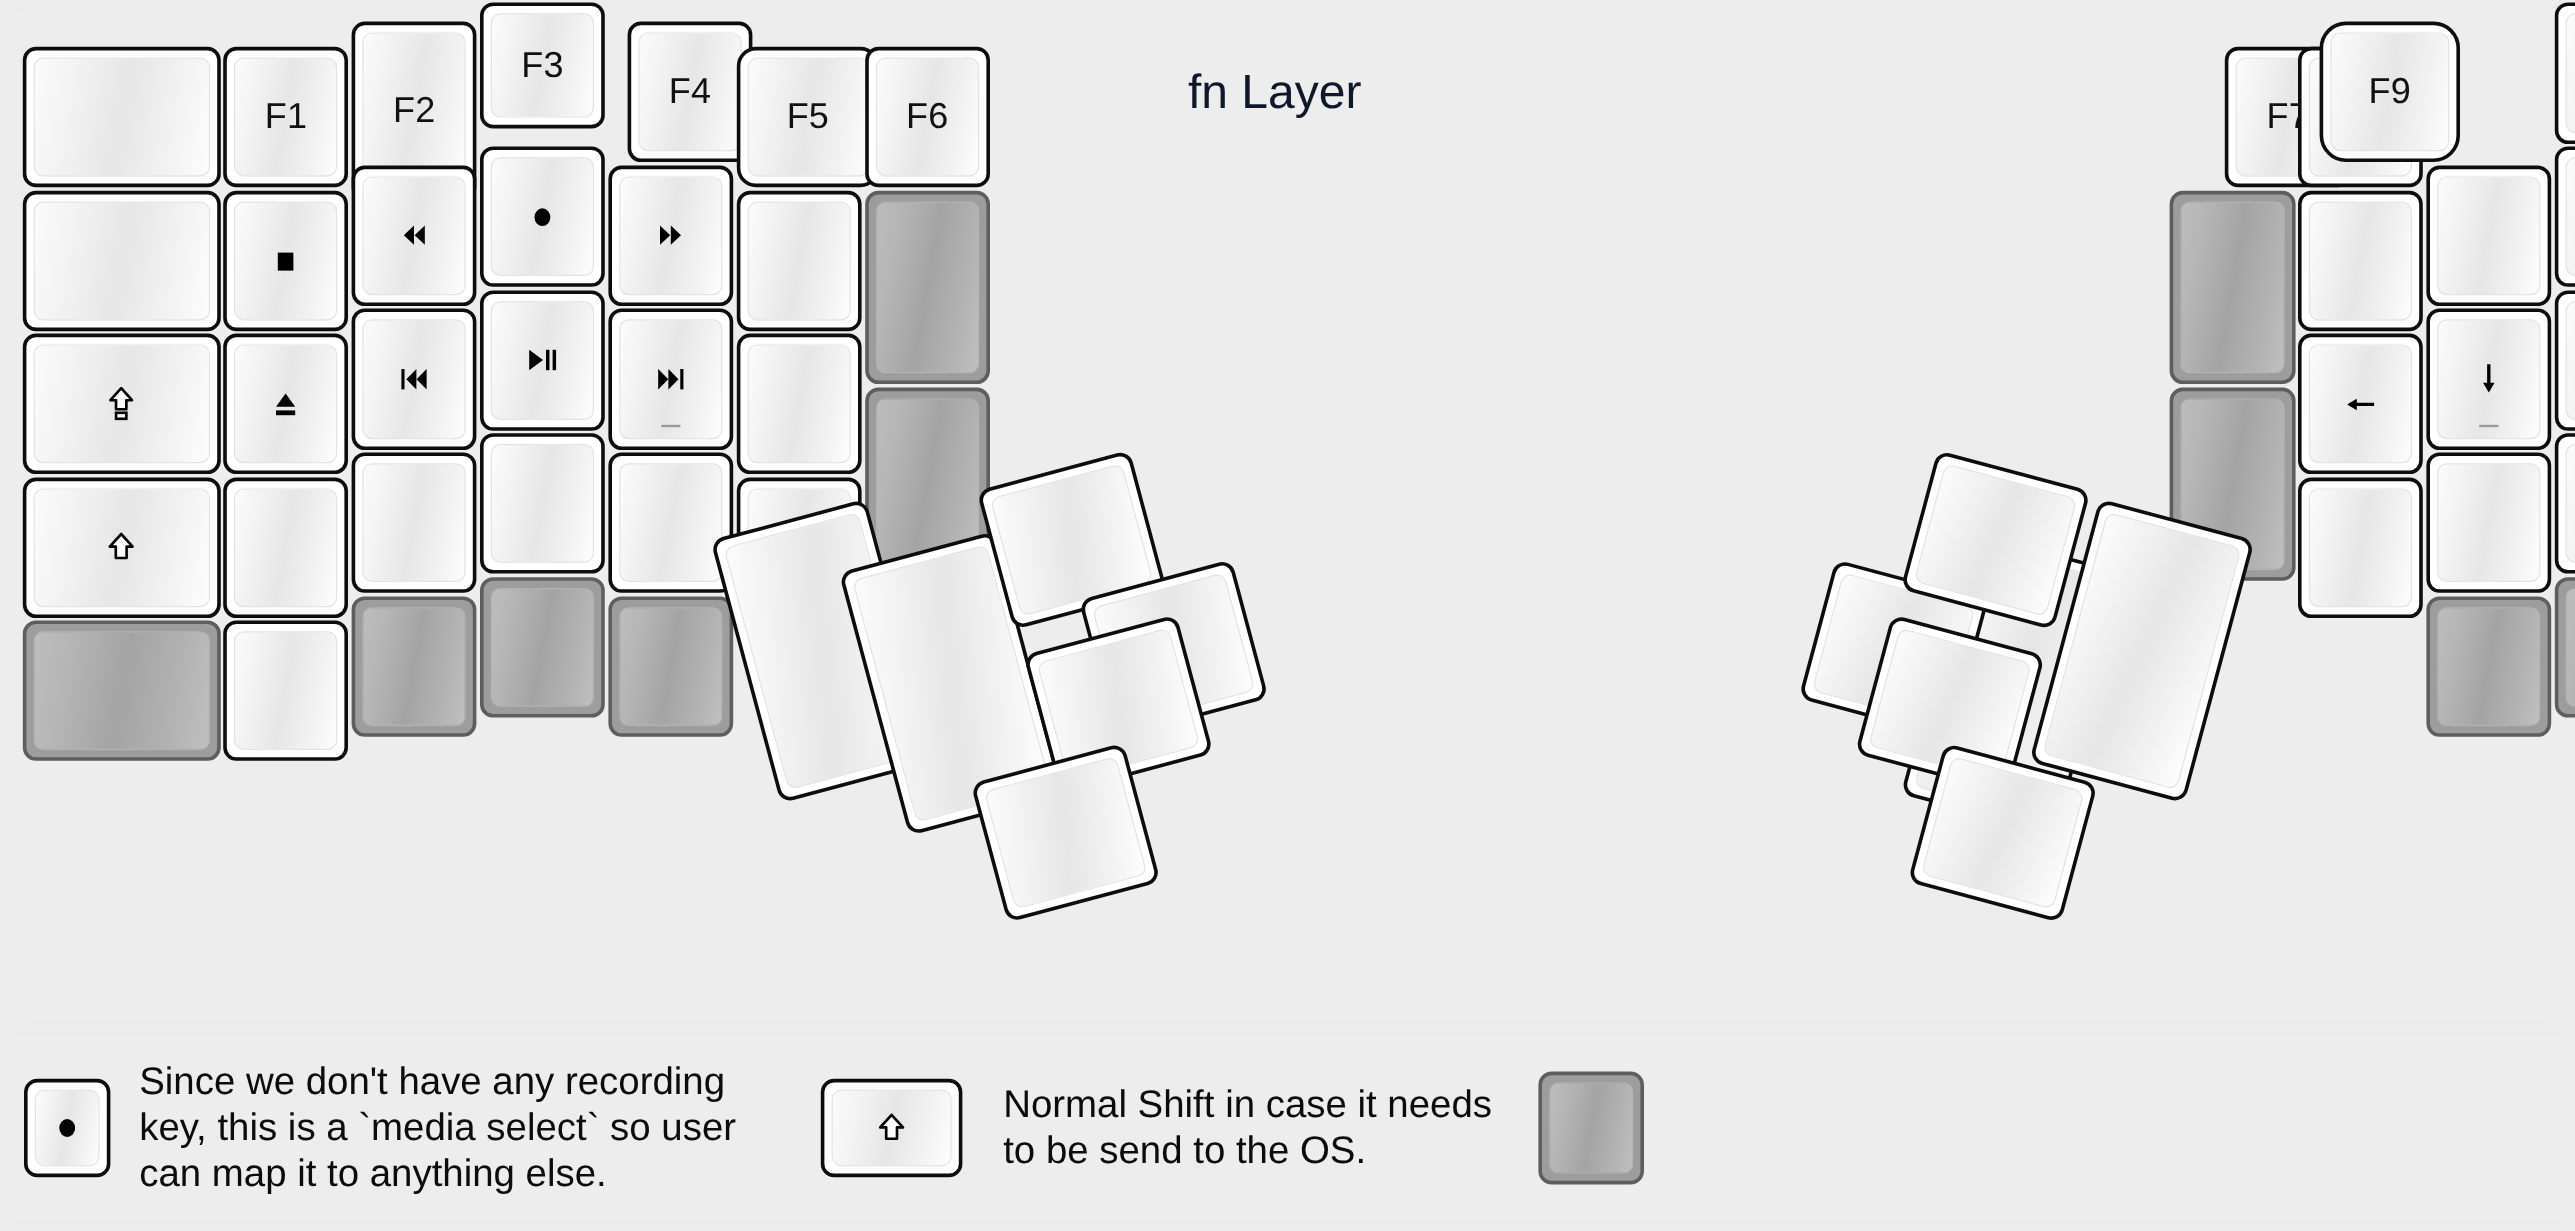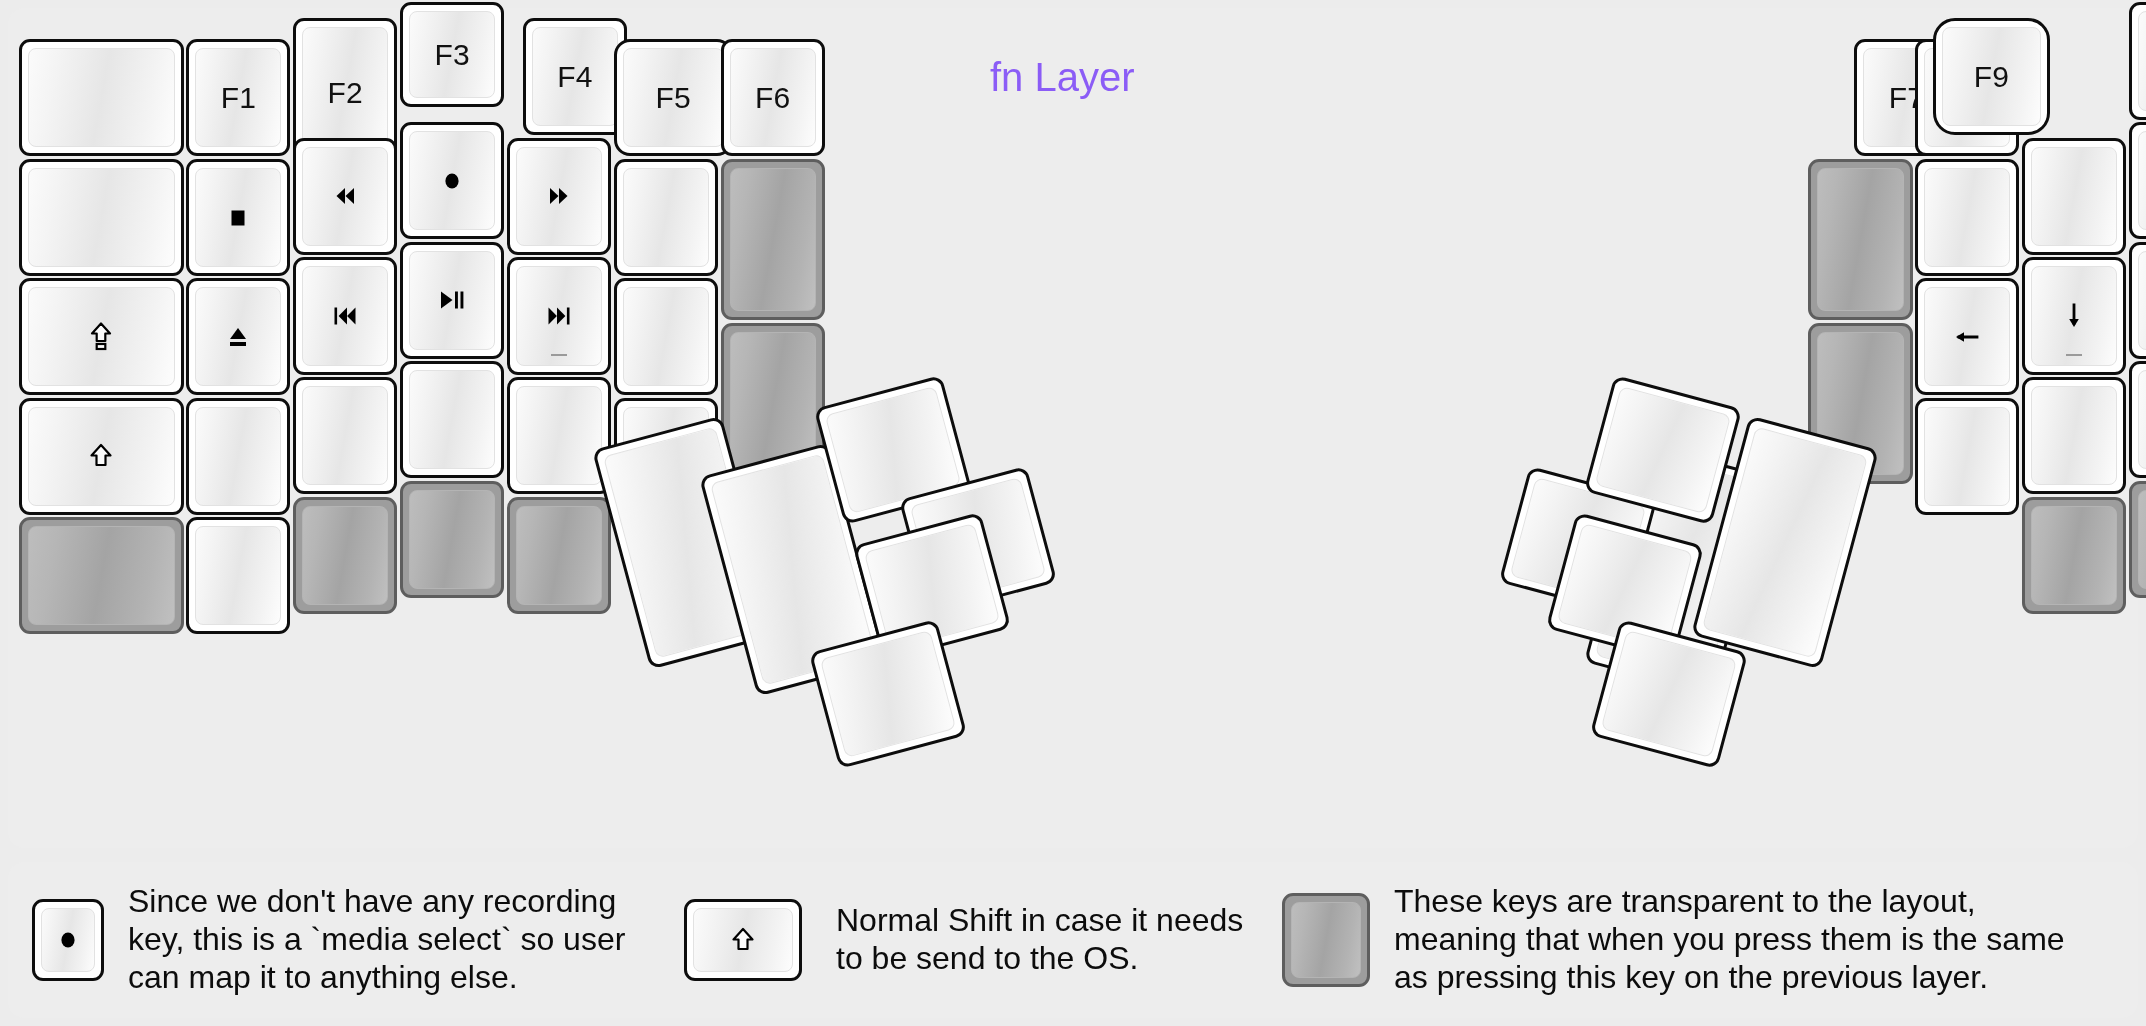--- a/index.html
+++ b/index.html
@@ -67,21 +67,21 @@
   .tick{
     position:absolute;
     bottom:9px;left:50%;transform:translateX(-50%);
     width:16px;height:2px;background:#9a9a9a;
   }
 
   
   #layer-title{
     position:absolute;
     left:990px;top:55px;
-    font-size:40px;color:#8b5cf6;
+    font-size:40px;color:#0f172a;
     white-space:nowrap;
   }
 
   
   .legend-item{position:absolute;top:0;height:156px;display:flex;align-items:center;}
   .legend-key{
     position:relative;
     box-sizing:border-box;
     background:#fff;border:3px solid #0d0d0d;border-radius:11px;
     display:flex;align-items:center;justify-content:center;padding:6px;
@@ -399,21 +399,21 @@
       <div class="cap"></div>
     </div>
     <div class="key" style="left: 1559.06px; top: 527.04px; width: 131.52px; height: 119.56px; transform: rotate(15deg);">
       <div class="cap"></div>
     </div>
     <div class="key" style="left: 1602.9px; top: 634.4px; width: 131.52px; height: 119.56px; transform: rotate(15deg);">
       <div class="cap"></div>
     </div>
   </div>
 <div id="legend-layer">
-    <div class="legend-item" style="left: 32px; top: 862px;">
+    <div class="legend-item" style="left: 20px; top: 862px;">
       <div class="legend-key" style="width: 72px; height: 82px;">
         <div class="cap">
           <span class="glyph">
             <svg width="34" height="34" viewBox="0 0 34 34" xmlns="http://www.w3.org/2000/svg">
               <ellipse cx="17" cy="17" rx="6.6" ry="7.4" fill="#000"></ellipse>
             </svg>
           </span>
         </div>
       </div>
       <div class="legend-text">Since we don't have any recording
@@ -432,17 +432,14 @@
       </div>
       <div class="legend-text">Normal Shift in case it needs
 to be send to the OS.</div>
     </div>
     <div class="legend-item" style="left: 1282px; top: 862px;">
       <div class="legend-key transparent" style="width: 88px; height: 94px;">
         <div class="cap">
           <span class="glyph"></span>
         </div>
       </div>
-      <div class="legend-text">These keys are transparent to the layout,
-meaning that when you press them is the same
-as pressing this key on the previous layer.</div>
     </div>
   </div>
 
 </body></html>

